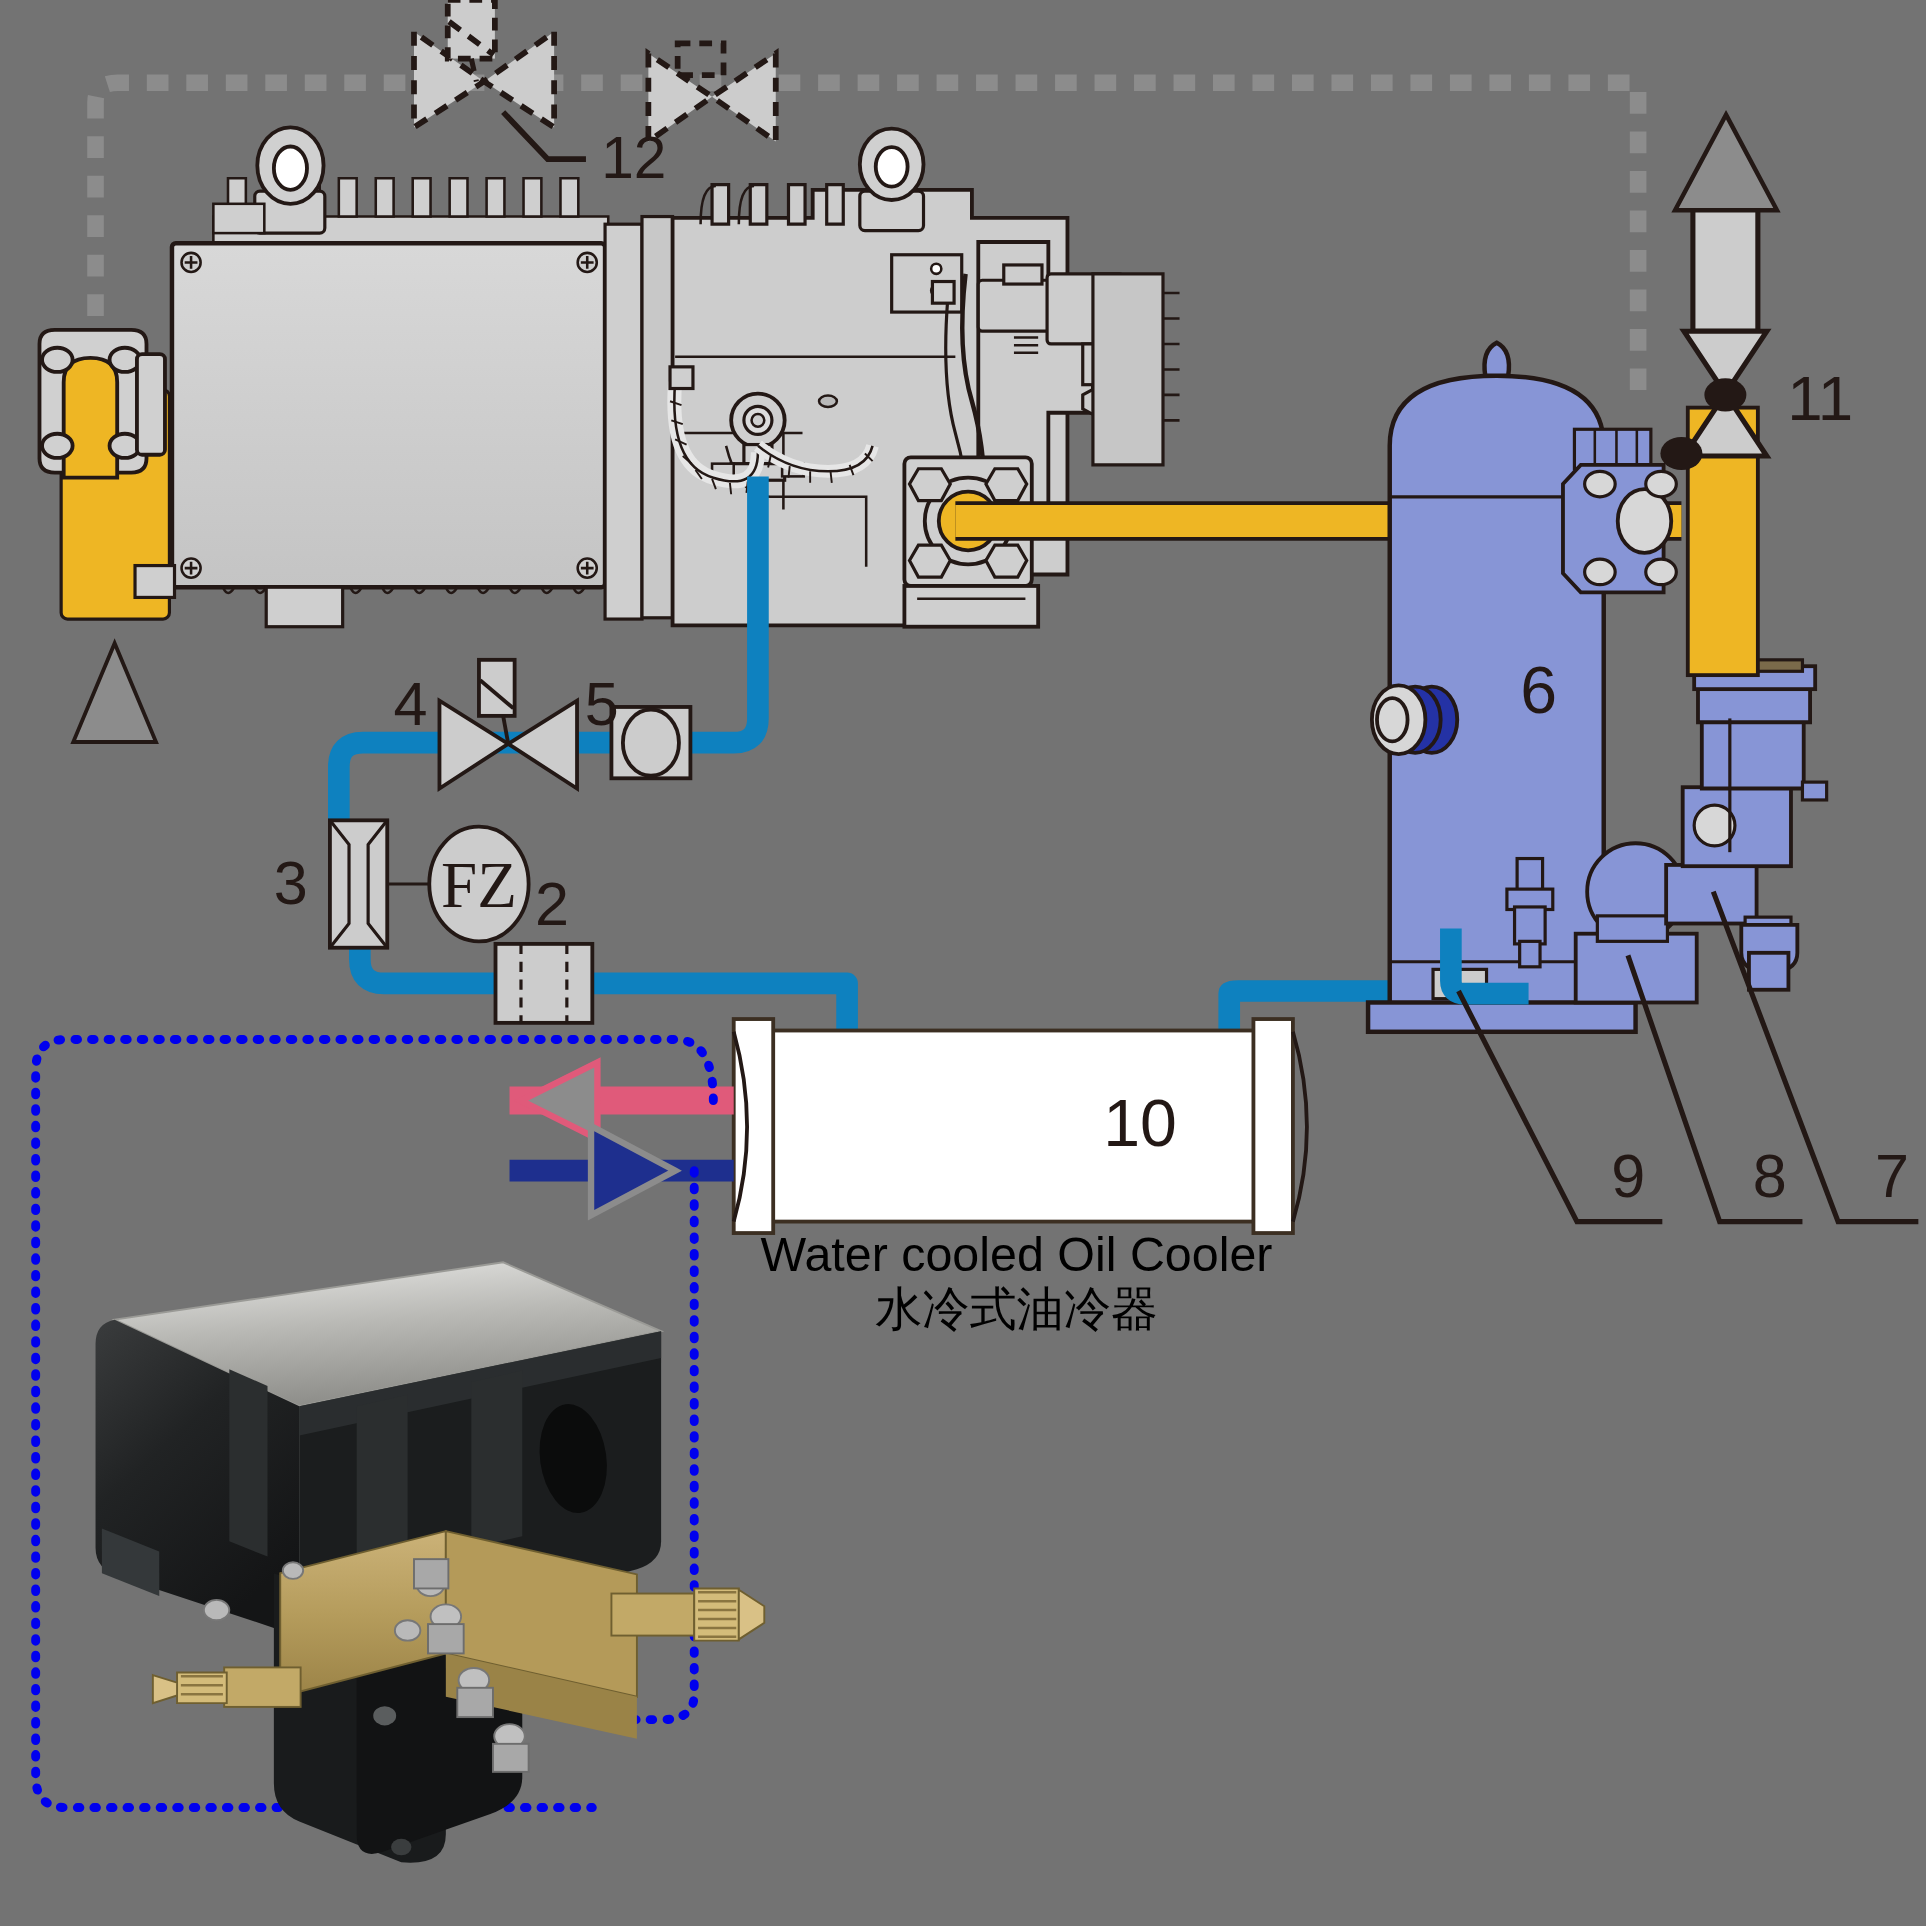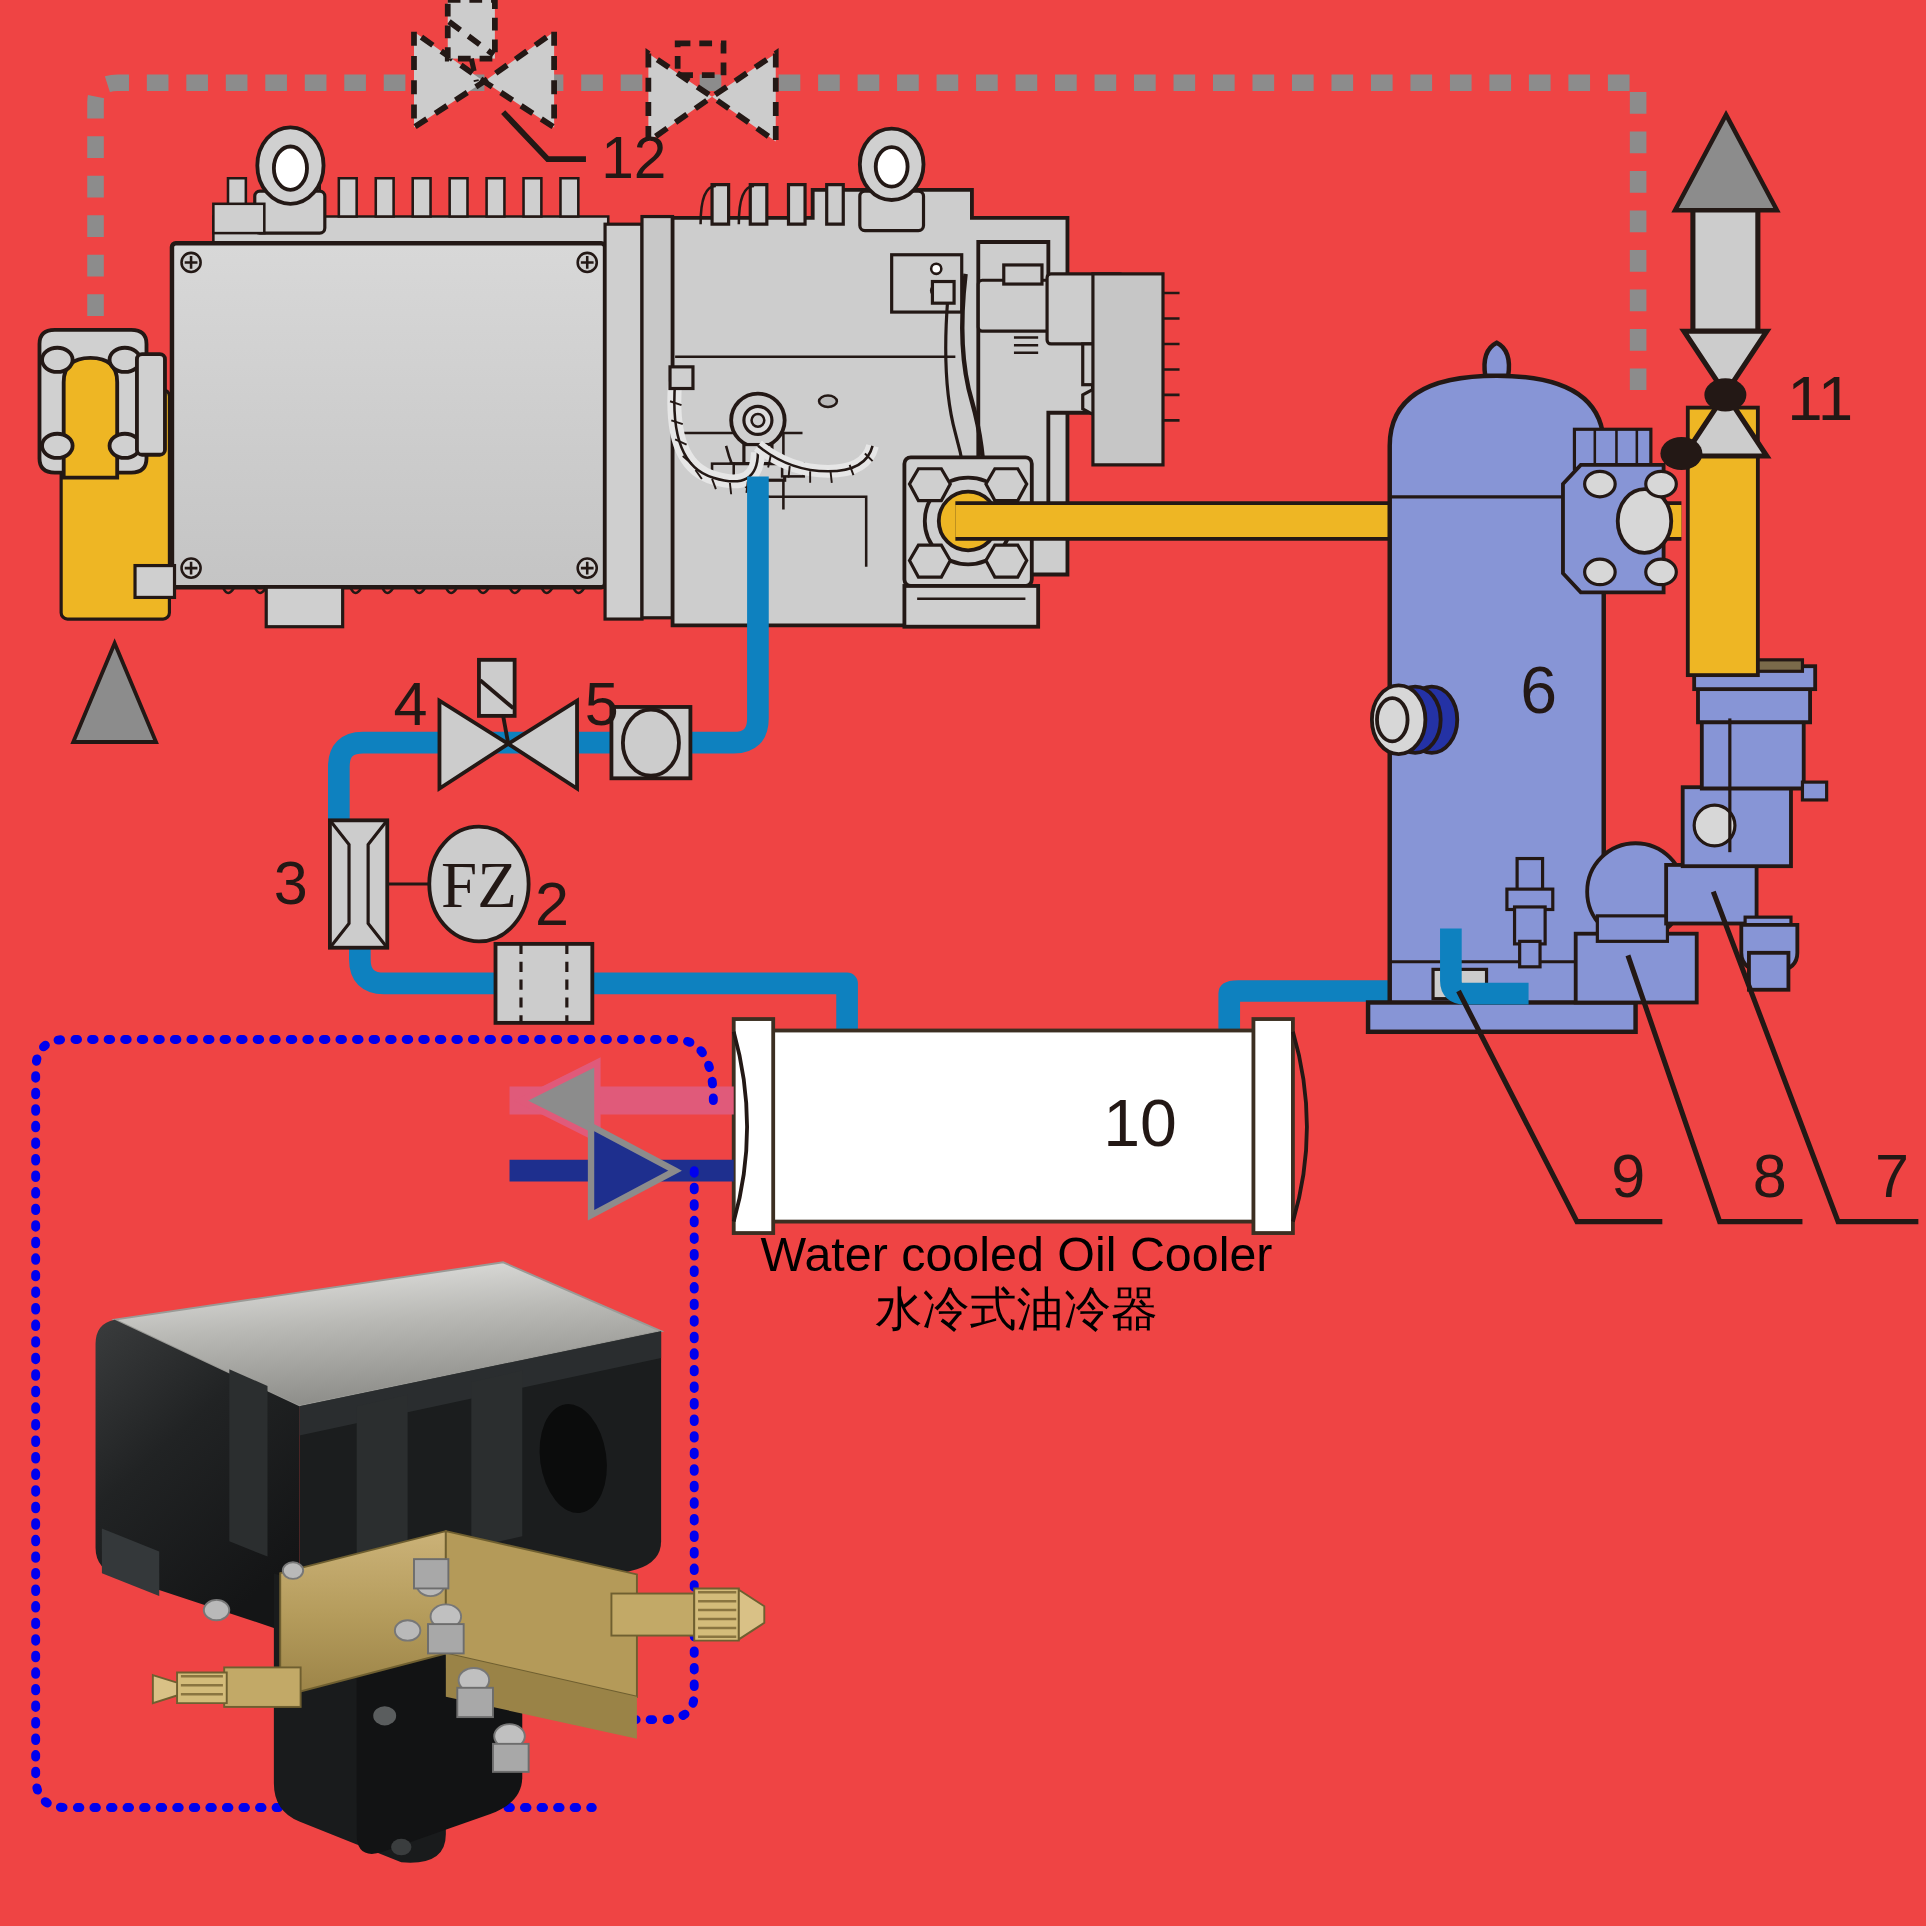--- a/index.html
+++ b/index.html
@@ -1,18 +1,18 @@
 <!DOCTYPE html>
 <html style="font-size:10.2px"><head>
 <meta charset="utf-8">
 <title>Screw Compressor Oil Circuit Diagram</title>
 <style>
   html,body{margin:0;padding:0;background:#ffffff;}
   body{width:1926px;height:1926px;overflow:hidden;font-family:"Liberation Sans",sans-serif;}
-  #stage{position:relative;width:1926px;height:1926px;background:#ef4444;}
+  #stage{position:relative;width:1926px;height:1926px;background:#737373;}
   svg.layer{position:absolute;left:0;top:0;width:1926px;height:1926px;}
   .num{font-family:"Liberation Sans",sans-serif;font-weight:400;fill:#231815;}
   .capt{font-family:"Liberation Sans",sans-serif;fill:#000;}
 </style>
 </head>
 <body>
 
 <div id="stage">
 
 <svg class="layer" viewBox="0 0 3024 3024">

